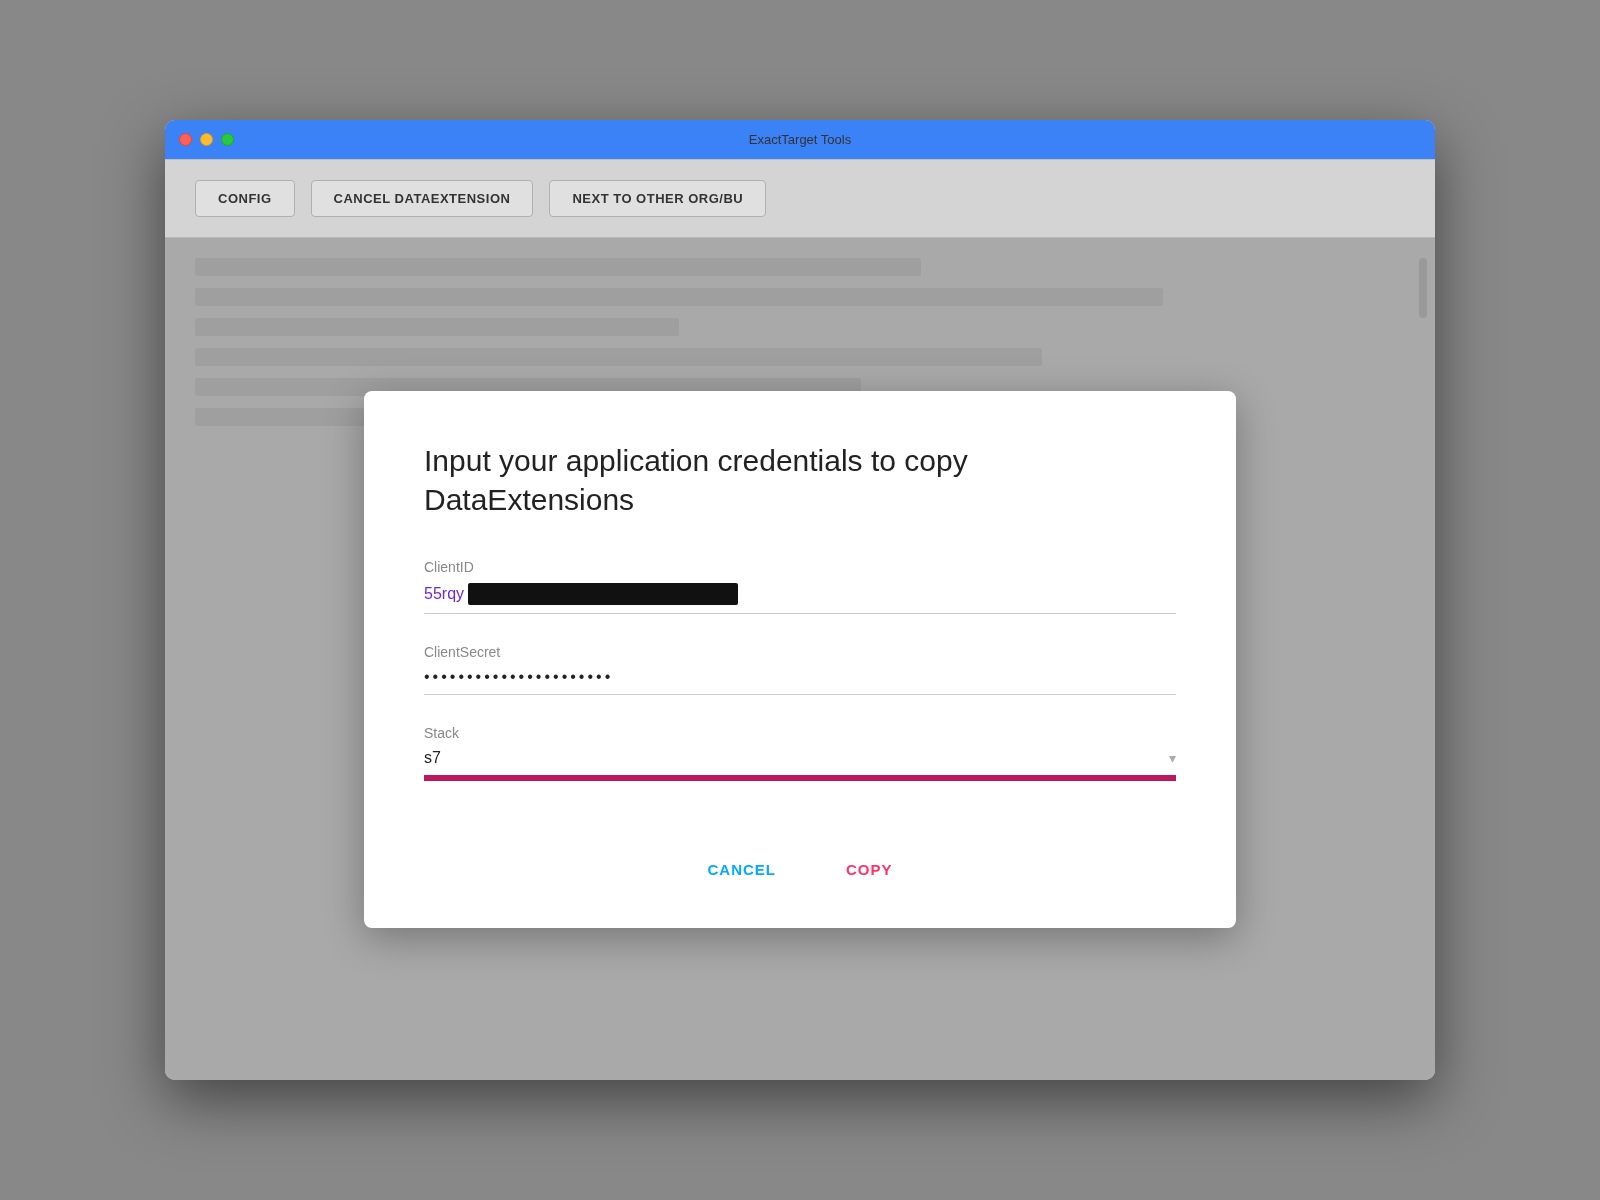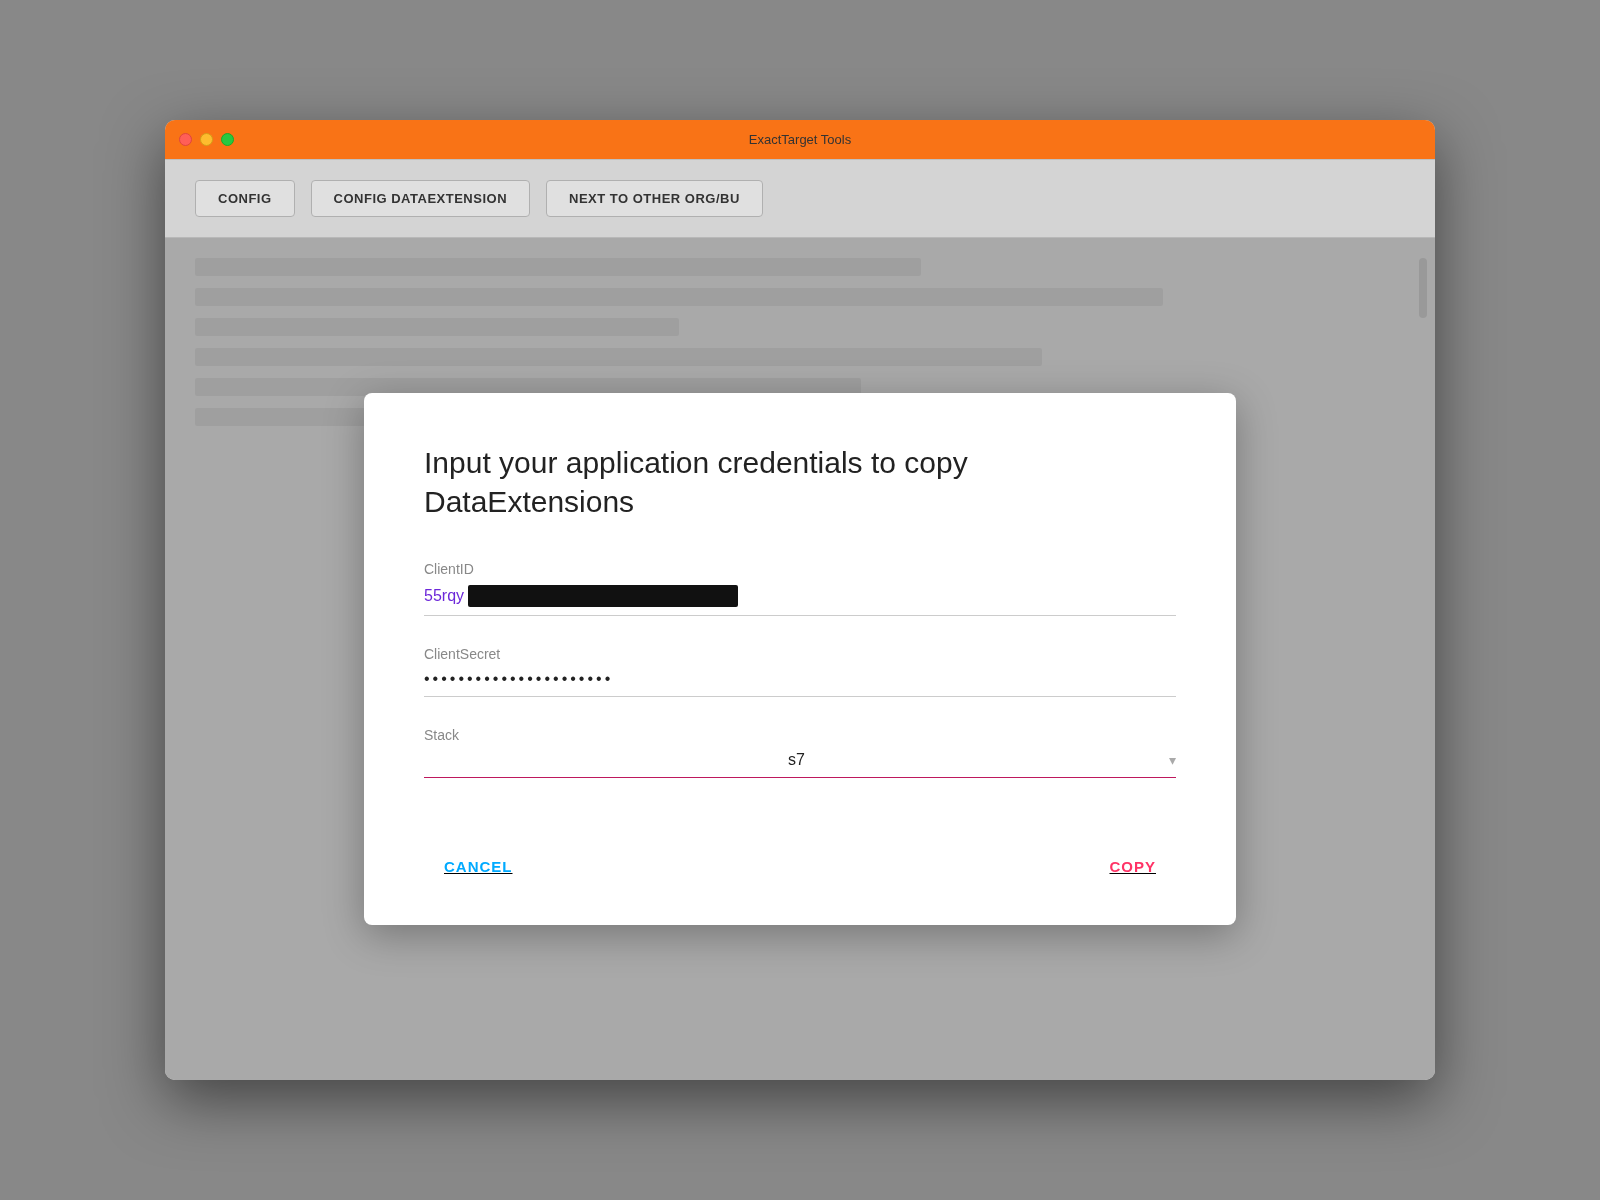--- a/index.html
+++ b/index.html
@@ -24,21 +24,21 @@
       background: #d4d4d4;
       border-radius: 10px;
       box-shadow: 0 20px 60px rgba(0,0,0,0.5);
       overflow: hidden;
       display: flex;
       flex-direction: column;
     }
 
     .titlebar {
       height: 40px;
-      background: #f97316;
+      background: #3b82f6;
       display: flex;
       align-items: center;
       padding: 0 14px;
       gap: 8px;
       border-bottom: 1px solid #c0c0c0;
       flex-shrink: 0;
     }
 
     .traffic-light {
       width: 13px;
@@ -190,45 +190,43 @@
     .password-dots {
       font-size: 16px;
       color: #222;
       letter-spacing: 3px;
     }
 
     
     .select-wrapper {
       display: flex;
       align-items: center;
-      border-bottom: 1px solid #be185d;
+      border-bottom: 6px solid #be185d;
       padding-bottom: 8px;
       position: relative;
-      text-align: center;
     }
 
     .select-value {
       font-size: 16px;
       color: #222;
       flex: 1;
     }
 
     .select-arrow {
       color: #aaa;
       font-size: 14px;
     }
 
     
     .modal-actions {
       display: flex;
-      justify-content: space-between;
+      justify-content: center;
       gap: 30px;
       margin-top: 50px;
       padding-top: 20px;
-      text-decoration: underline;
     }
 
     .btn-cancel {
       background: none;
       border: none;
       font-size: 15px;
       font-weight: 700;
       color: #00aaff;
       letter-spacing: 1px;
       cursor: pointer;
@@ -253,21 +251,21 @@
 
   <div class="titlebar">
     <div class="traffic-light close"></div>
     <div class="traffic-light minimize"></div>
     <div class="traffic-light maximize"></div>
     <span class="titlebar-title">ExactTarget Tools</span>
   </div>
 
   <div class="toolbar">
     <button class="toolbar-btn">CONFIG</button>
-    <button class="toolbar-btn">CONFIG DATAEXTENSION</button>
+    <button class="toolbar-btn">CANCEL DATAEXTENSION</button>
     <button class="toolbar-btn">NEXT TO OTHER ORG/BU</button>
   </div>
 
   <div class="divider"></div>
 
   <div class="app-content">
 
     <div class="bg-rows">
       <div class="bg-row" style="width: 60%;"></div>
       <div class="bg-row" style="width: 80%;"></div>

